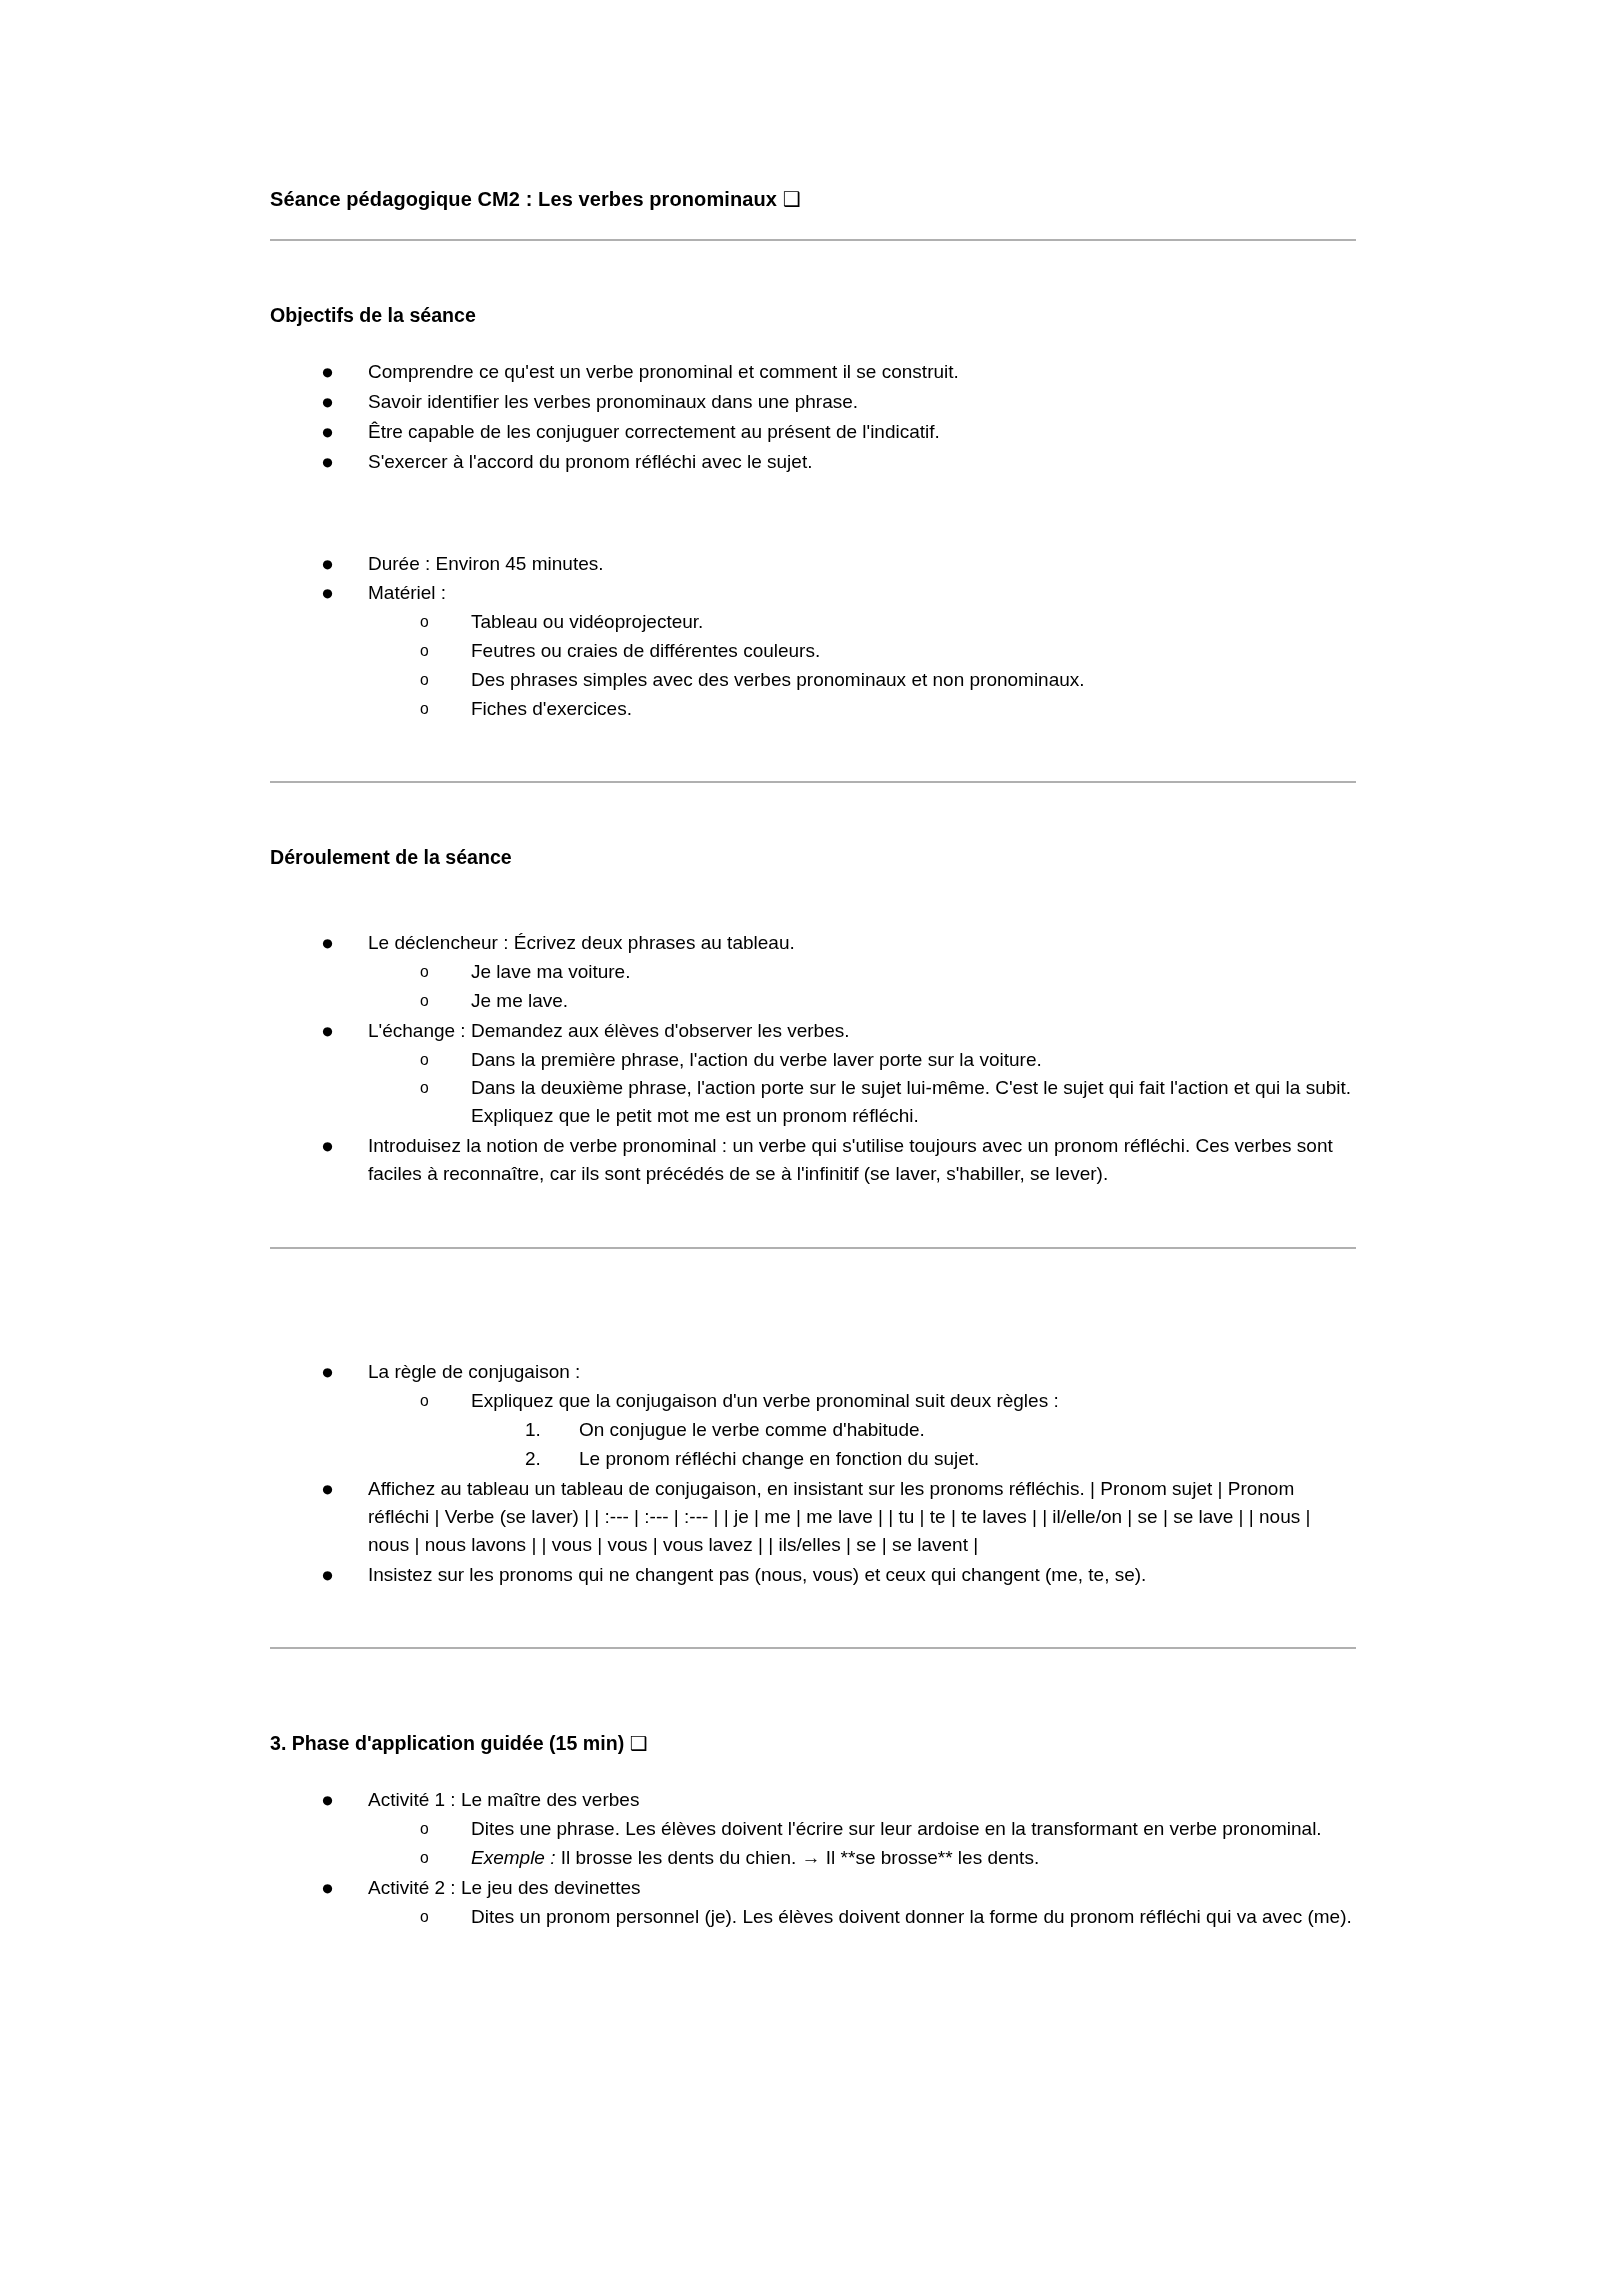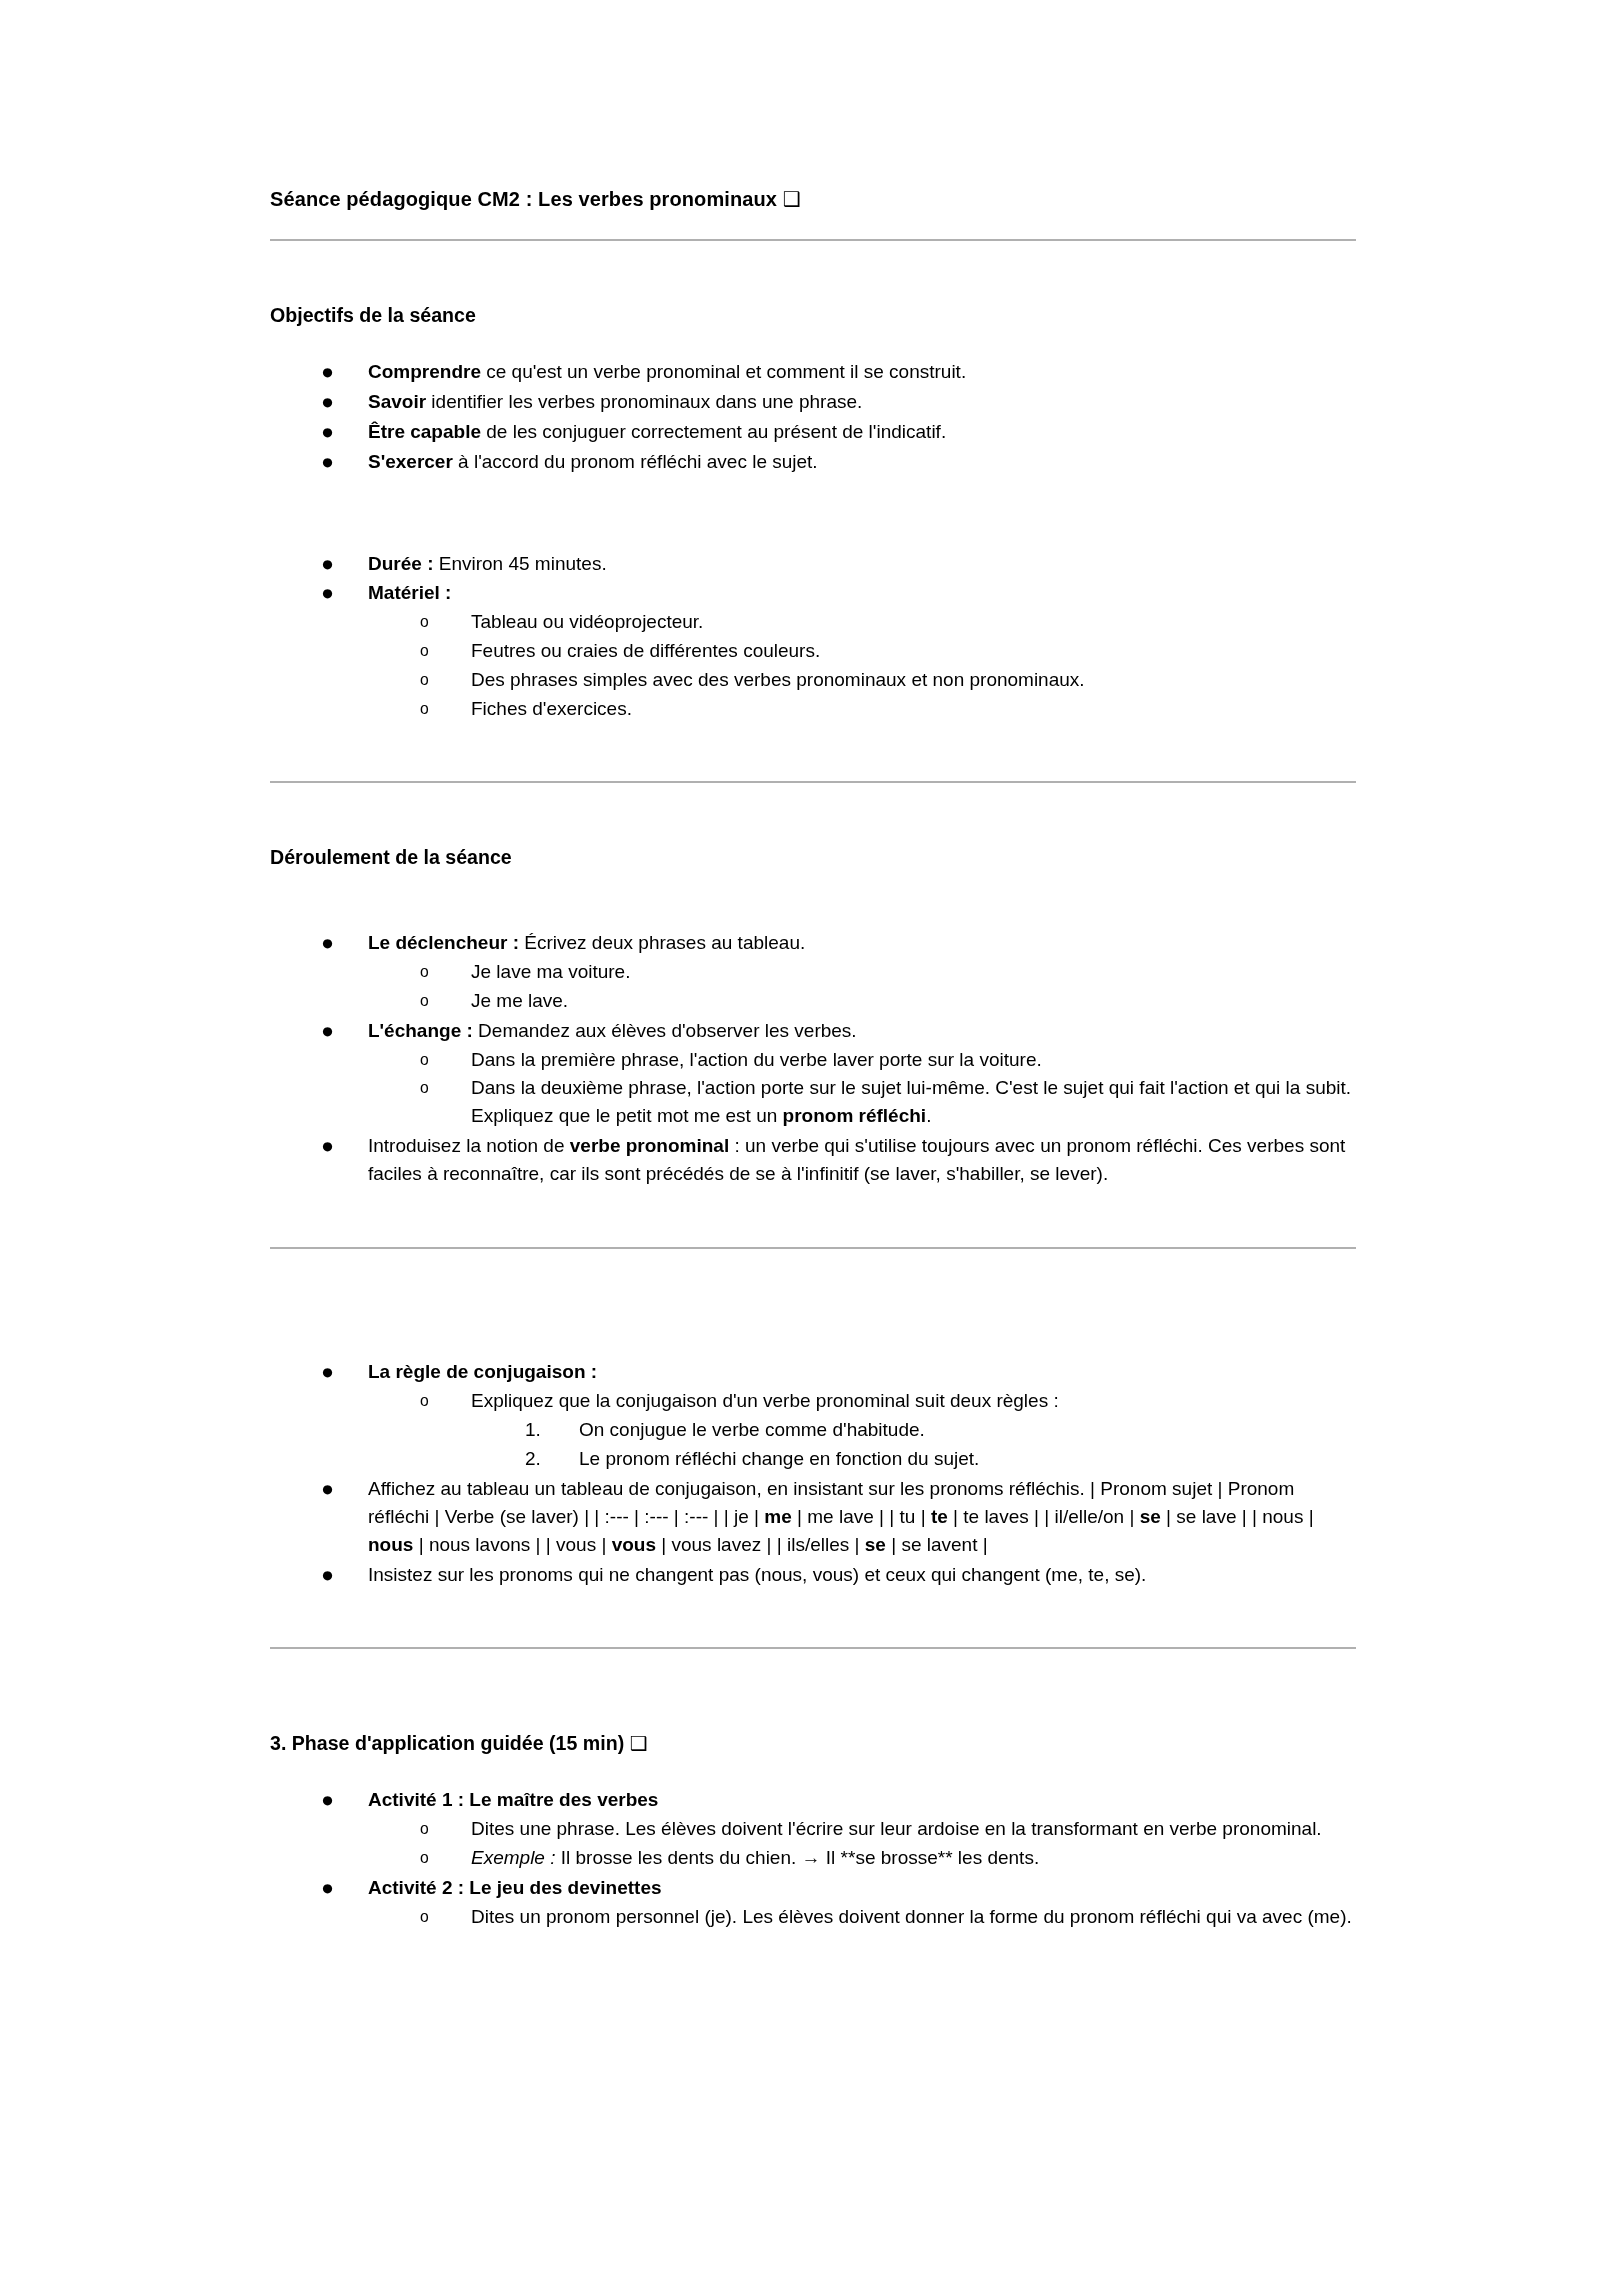--- a/index.html
+++ b/index.html
@@ -98,21 +98,21 @@
     font-size: 19px;
     line-height: 1.47;
     margin: 0 0 1px 0;
   }
   ol.lvl3 > li > .num {
     position: absolute;
     left: 54px;
     top: 0;
     font-size: 19px;
   }
-  b, .b { font-weight: bold; text-align: center; }
+  b, .b { font-weight: normal; text-align: center; }
   i, .i { font-style: italic; }
   .txt { display: inline; }
 </style>
 </head>
 <body>
 
 <div class="page">
 
   <h1 class="doc-title">
     <span>Séance pédagogique CM2 : Les verbes pronominaux</span>

